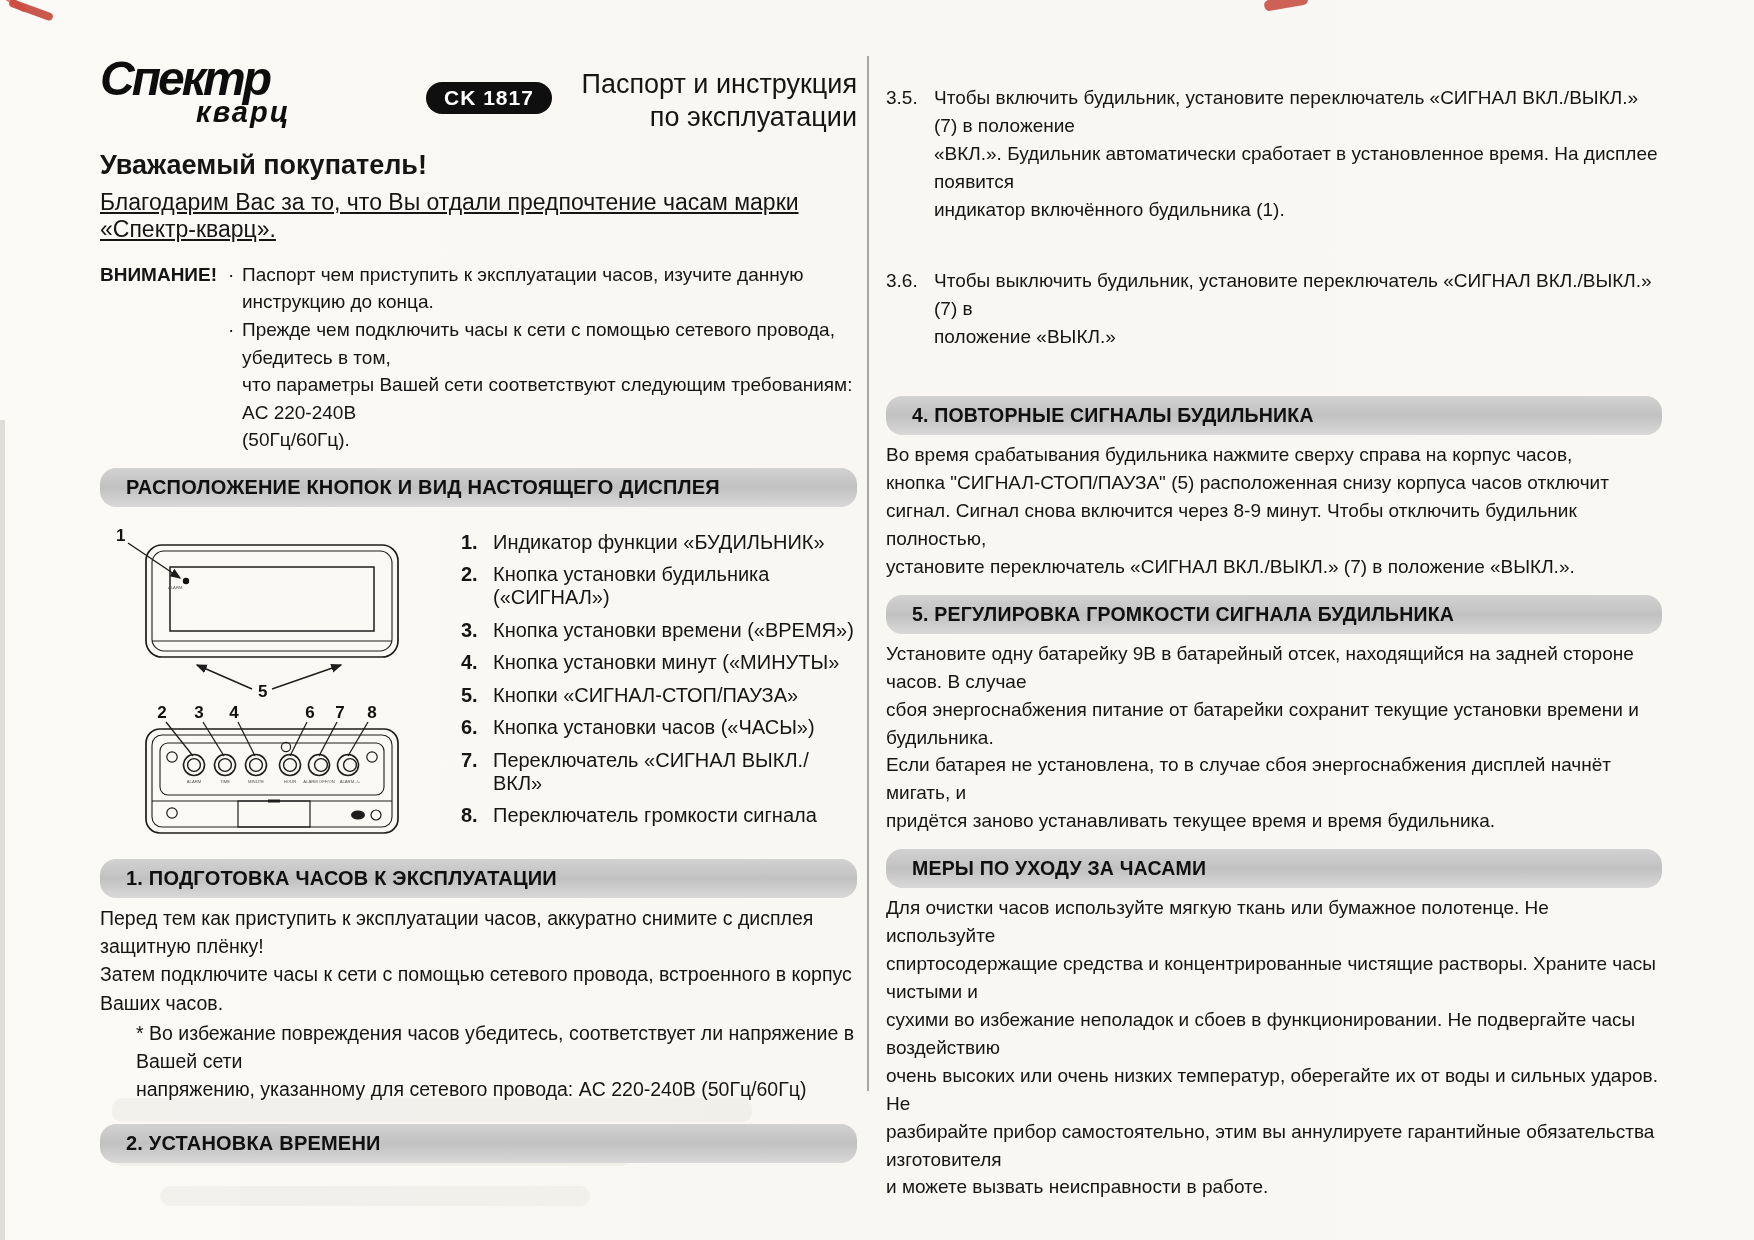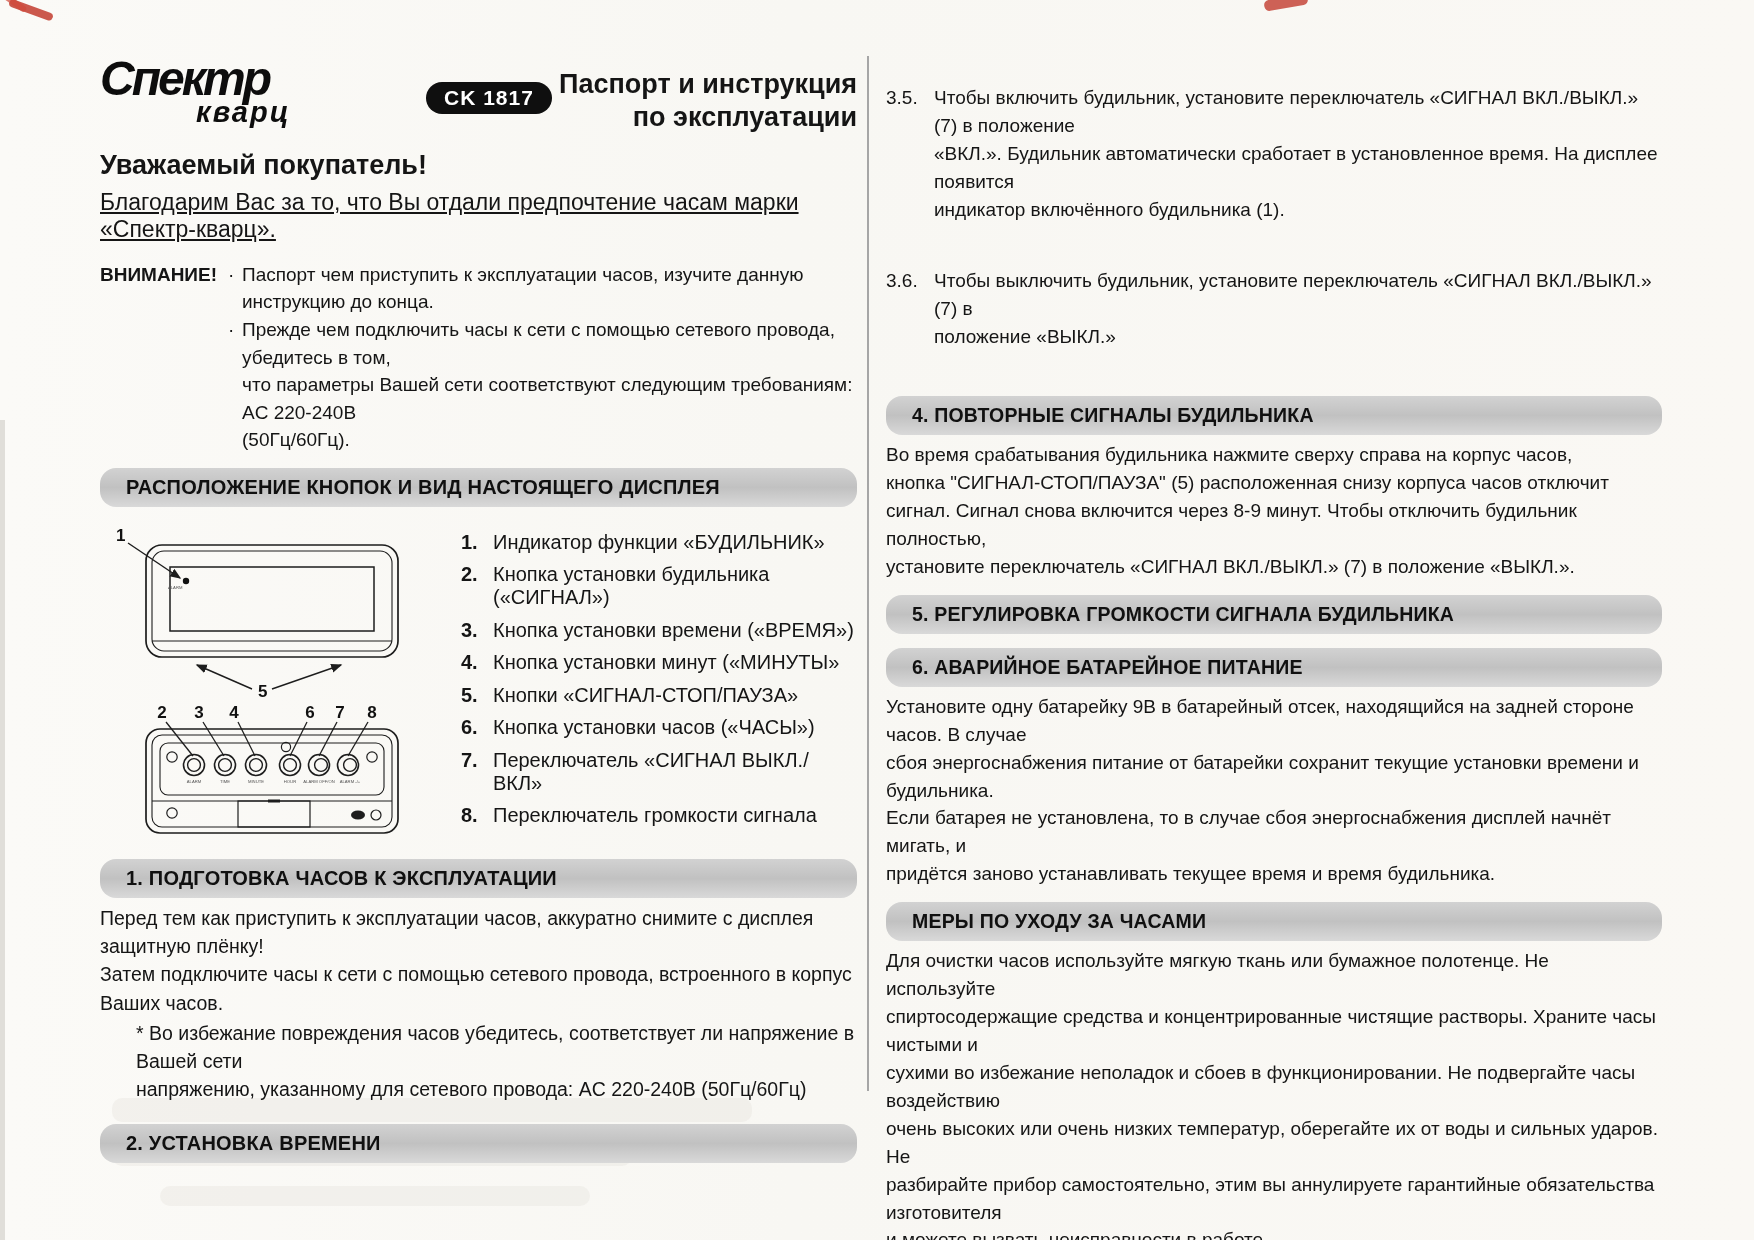--- a/index.html
+++ b/index.html
@@ -32,21 +32,21 @@
     font-weight:700; font-size:20px; color:#101010; letter-spacing:.2px;
   }
   .col-right .bar { font-size:19.5px; }
 
   
   .head { display:flex; align-items:flex-start; }
   .logo { width:300px; flex:none; }
   .logo-top { font-size:48px; font-weight:800; font-style:italic; letter-spacing:-3px; line-height:.95; color:#0d0d0d; }
   .logo-bottom { font-size:29px; font-weight:800; font-style:italic; letter-spacing:2px; margin:-6px 0 0 96px; color:#0d0d0d; }
   .badge { flex:none; margin:26px 0 0 26px; background:#0f0f0f; color:#fff; border-radius:18px; padding:4px 18px; font-size:21px; font-weight:700; letter-spacing:1px; }
-  .doc-title { margin-left:auto; text-align:right; font-weight:700; font-size:27px; line-height:1.22; padding-top:12px; }
+  .doc-title { margin-left:auto; text-align:right; font-weight:400; font-size:27px; line-height:1.22; padding-top:12px; }
 
   .greet-title { font-weight:700; font-size:27px; margin-top:16px; }
   .greet-text { font-size:23px; margin-top:8px;text-decoration:underline; }
 
   .att { display:flex; margin-top:18px; font-size:19px; line-height:1.45; }
   .att-label { width:128px; flex:none; font-weight:700; }
   .att-item { display:flex; }
   .att-dot { width:14px; flex:none; }
   .att-txt { white-space:pre-line; }
 
@@ -256,21 +256,20 @@
     </div>
 
     <div class="bar" style="margin-top:16px;">4. ПОВТОРНЫЕ СИГНАЛЫ БУДИЛЬНИКА</div>
     <div class="t" style="margin-top:6px;">Во время срабатывания будильника нажмите сверху справа на корпус часов,
 кнопка "СИГНАЛ-СТОП/ПАУЗА" (5) расположенная снизу корпуса часов отключит
 сигнал. Сигнал снова включится через 8-9 минут. Чтобы отключить будильник полностью,
 установите переключатель «СИГНАЛ ВКЛ./ВЫКЛ.» (7) в положение «ВЫКЛ.».</div>
 
     <div class="bar" style="margin-top:14px;">5. РЕГУЛИРОВКА ГРОМКОСТИ СИГНАЛА БУДИЛЬНИКА</div>
 
-    <div class="bar" style="margin-top:14px;">6. АВАРИЙНОЕ БАТАРЕЙНОЕ ПИТАНИЕ</div>
     <div class="t" style="margin-top:6px;">Установите одну батарейку 9В в батарейный отсек, находящийся на задней стороне часов. В случае
 сбоя энергоснабжения питание от батарейки сохранит текущие установки времени и будильника.
 Если батарея не установлена, то в случае сбоя энергоснабжения дисплей начнёт мигать, и
 придётся заново устанавливать текущее время и время будильника.</div>
 
     <div class="bar" style="margin-top:14px;">МЕРЫ ПО УХОДУ ЗА ЧАСАМИ</div>
     <div class="t" style="margin-top:6px;">Для очистки часов используйте мягкую ткань или бумажное полотенце. Не используйте
 спиртосодержащие средства и концентрированные чистящие растворы. Храните часы чистыми и
 сухими во избежание неполадок и сбоев в функционировании. Не подвергайте часы воздействию
 очень высоких или очень низких температур, оберегайте их от воды и сильных ударов. Не

